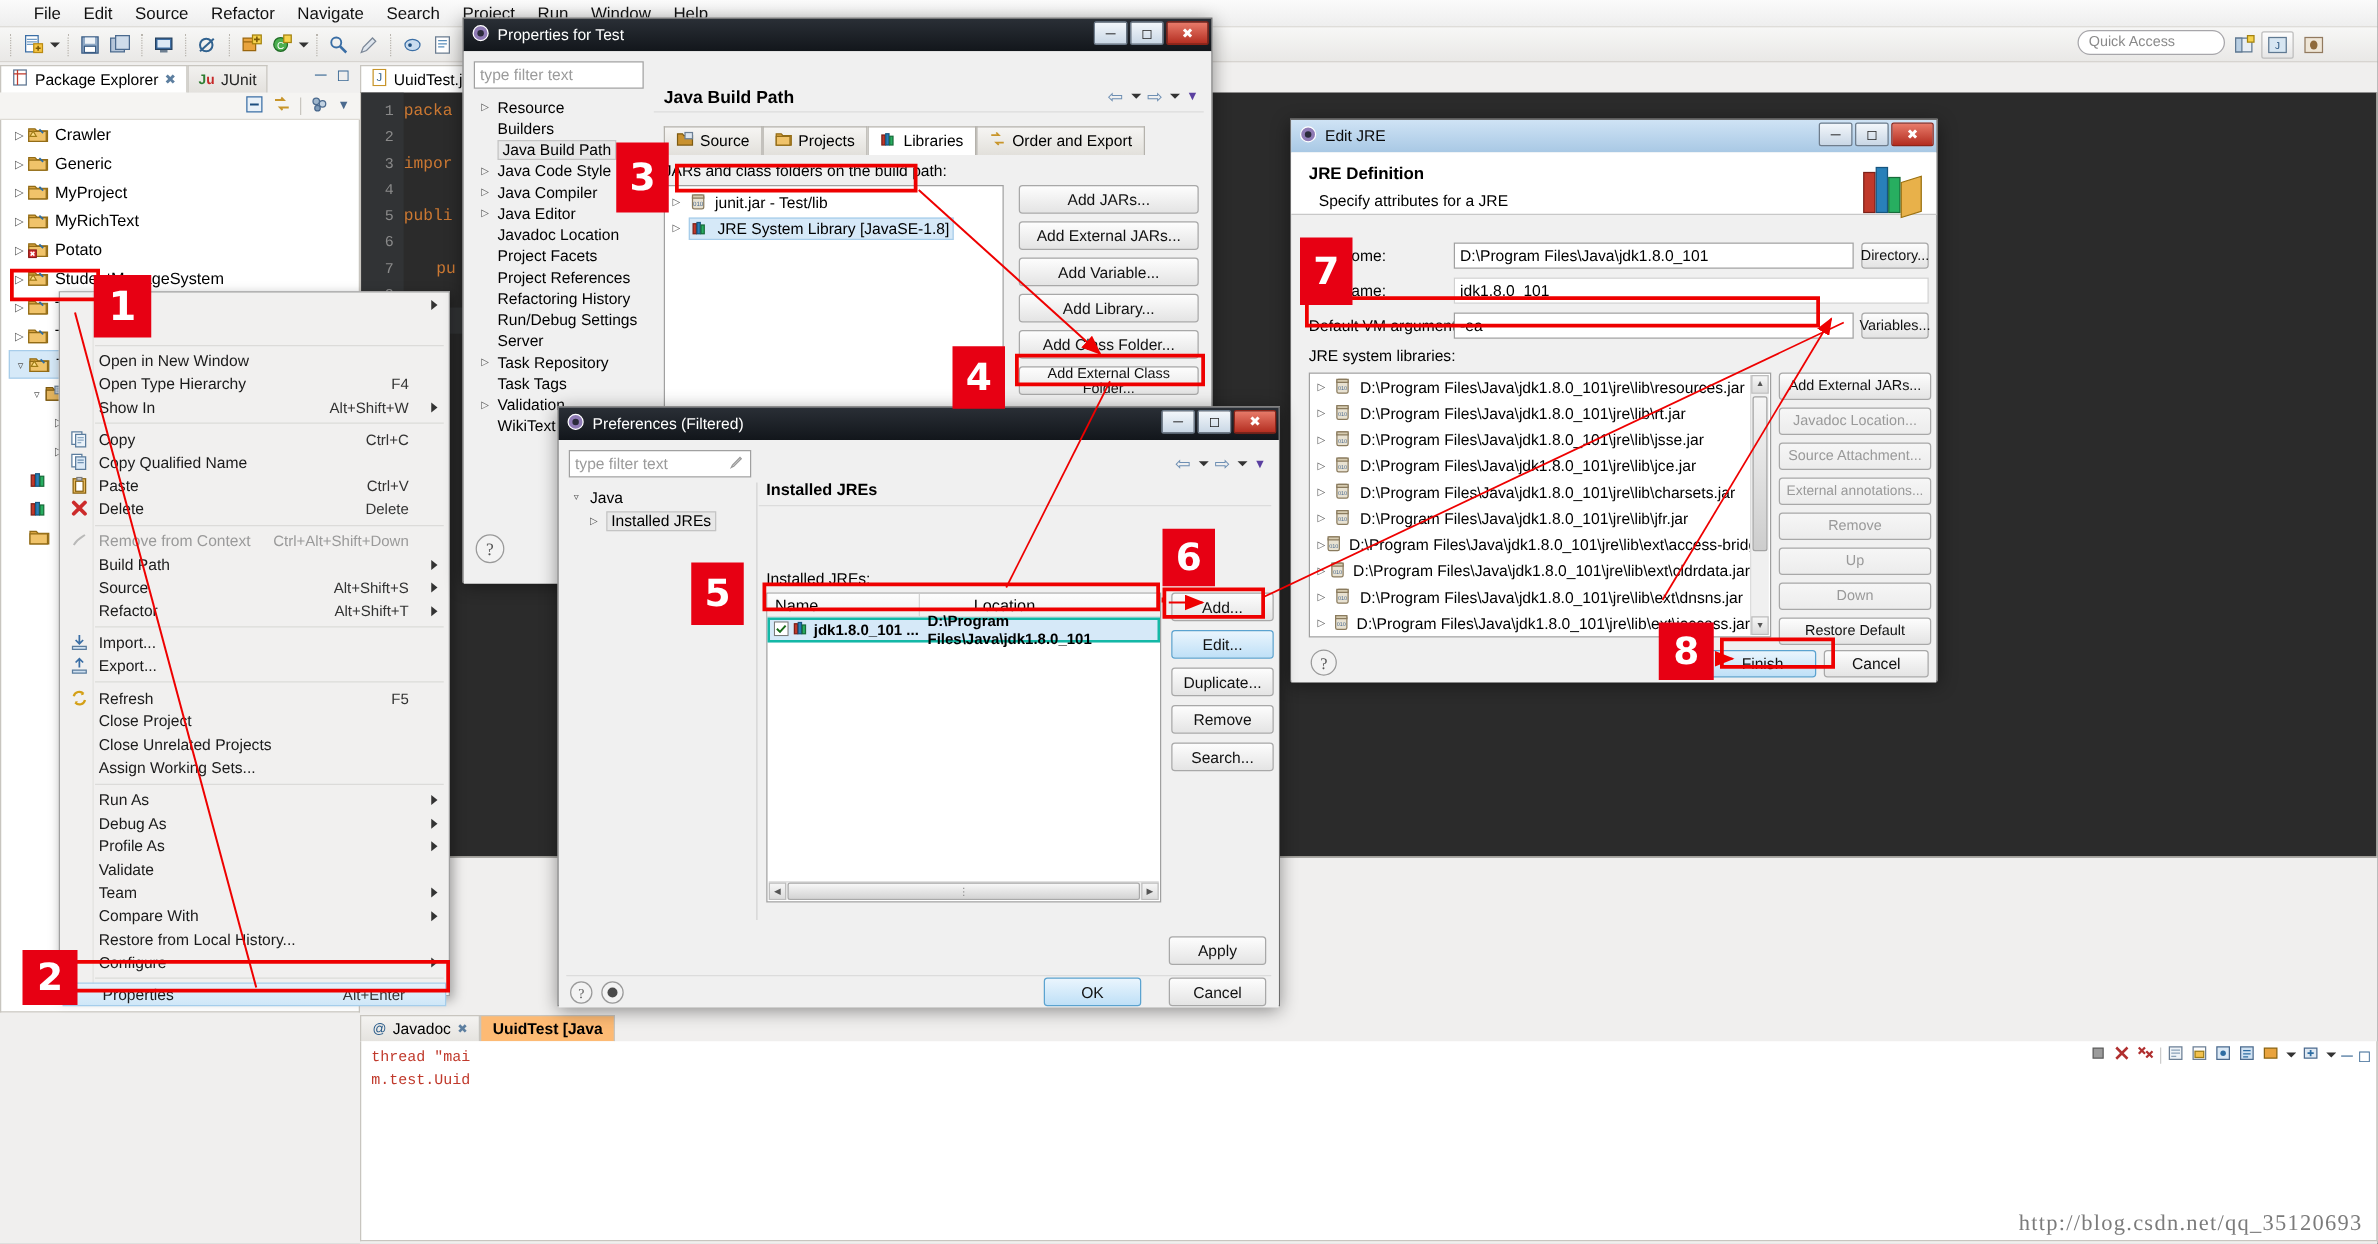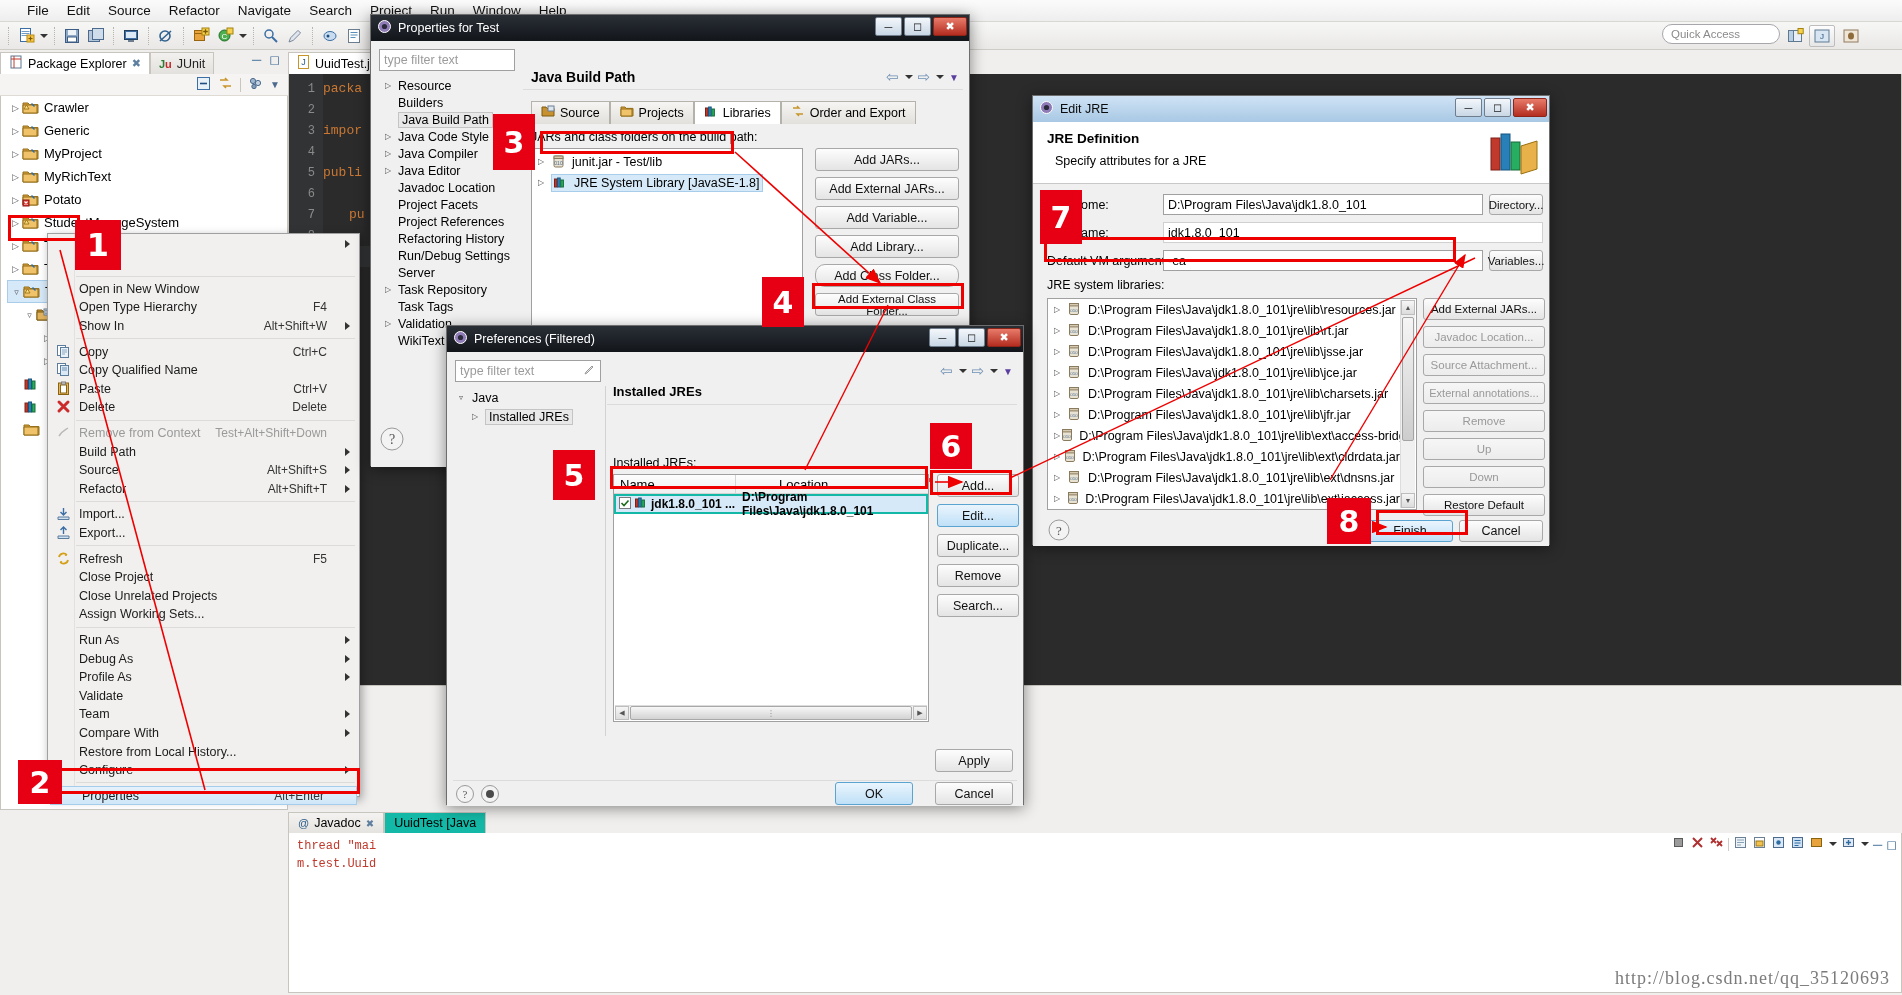--- a/index.html
+++ b/index.html
@@ -67,21 +67,21 @@
   .code-line { display:flex; height:21px; align-items:center; font-family:"Liberation Mono", monospace; font-size:13px; }
   .gutter { width:34px; text-align:right; padding-right:8px; color:#8a8a8a; font-size:12px; }
   .kw { color:#cc7832; }
   .pl { color:#a9b7c6; }
 
   
   #bottom-view { left:288px; top:810px; width:1614px; height:185px; background:#f0efee; }
   .btabs { height:23px; display:flex; align-items:flex-end; }
   .btab { height:21px; display:flex; align-items:center; gap:5px; padding:0 9px; font-size:12.5px;
           border:1px solid #c8c5bf; border-bottom:none; background:linear-gradient(#f4f3f1,#e5e3df); }
-  .btab.active { background:#14b8a6; }
+  .btab.active { background:#fdba74;font-weight:bold; }
   #console-body { background:#fff; border:1px solid #c8c5bf; border-top:none; height:160px; position:relative; overflow:hidden; }
   .console-toolbar { position:absolute; right:4px; top:2px; display:flex; gap:4px; align-items:center;}
 
   
   .dlg { position:absolute; background:#f0f0f0; border:1px solid #6d6d6d; box-shadow:0 3px 14px rgba(0,0,0,.45); }
   .dlg-title {
     height:26px; display:flex; align-items:center; padding-left:6px;
     background:linear-gradient(#2a2f36,#12161b);
     color:#fff; font-size:12.5px; position:relative;
   }
@@ -678,21 +678,21 @@
     <span class="cm-accel">Delete</span>
   </div>
   <div class="cm-sep"></div>
   <div class="cm-row disabled">
     <span class="cm-icon">
       <svg width="15" height="15" viewBox="0 0 15 15" opacity=".45">
           <path d="M3 11c3-5 6-6 9-8" stroke="#777" stroke-width="1.5" fill="none"></path>
         </svg>
     </span>
     <span>Remove from Context</span>
-    <span class="cm-accel">Test+Alt+Shift+Down</span>
+    <span class="cm-accel">Ctrl+Alt+Shift+Down</span>
   </div>
   <div class="cm-row">
     <span>Build Path</span>
     <span class="cm-arrow"></span>
   </div>
   <div class="cm-row">
     <span>Source</span>
     <span class="cm-accel">Alt+Shift+S</span>
     <span class="cm-arrow"></span>
   </div>
@@ -923,21 +923,21 @@
           <span>JRE System Library [JavaSE-1.8]</span>
         </span>
       </div>
     </div>
 
     <div class="abs" style="left:444px; top:107px; width:144px;">
       <div class="ebtn" style="height:23px;margin-bottom:6px;">Add JARs...</div>
       <div class="ebtn" style="height:23px;margin-bottom:6px;">Add External JARs...</div>
       <div class="ebtn" style="height:23px;margin-bottom:6px;">Add Variable...</div>
       <div class="ebtn" style="height:23px;margin-bottom:6px;">Add Library...</div>
-      <div class="ebtn" style="height:23px;margin-bottom:6px;border-radius:10px;">Add Class Folder...</div>
+      <div class="ebtn" style="height:23px;margin-bottom:6px;">Add Class Folder...</div>
       <div class="ebtn" style="height:23px;margin-bottom:10px;font-size:11.5px;">Add External Class Folder...</div>
       <div class="ebtn primary" style="height:23px;margin-bottom:6px;">Edit...</div>
       <div class="ebtn" style="height:23px;">Remove</div>
     </div>
 
     <div class="abs" style="left:8px; bottom:12px;">
       <svg width="26" height="26" viewBox="0 0 26 26">
           <circle cx="13" cy="13" r="11" fill="#f3f3f3" stroke="#9a9a9a"></circle>
           <text x="13" y="18" font-size="14" text-anchor="middle" fill="#555" font-family="Liberation Serif">?</text>
         </svg>
@@ -955,21 +955,21 @@
     </span>
     <span>Edit JRE</span>
     <div class="win-btns">
       <div class="wb">─</div>
       <div class="wb">◻</div>
       <div class="wb close">✖</div>
     </div>
   </div>
   <div class="dlg-body" style="height:424px;">
 
-    <div class="abs" style="left:0; right:0; top:0; height:62px; background:#fff; border-bottom:1px solid #c8c8c8;">
+    <div class="abs" style="left:0; right:0; top:0; height:50px; background:#fff; border-bottom:1px solid #c8c8c8;">
       <div class="abs" style="left:14px; top:9px; font-weight:bold; font-size:13.5px;">JRE Definition</div>
       <div class="abs" style="left:22px; top:32px; font-size:12.5px;">Specify attributes for a JRE</div>
       <div class="abs" style="right:8px; top:6px;">
         <svg width="56" height="48" viewBox="0 0 56 48">
           <rect x="6" y="10" width="9" height="32" fill="#c0392b" stroke="#7d2018"></rect>
           <rect x="16" y="6" width="9" height="36" fill="#2980b9" stroke="#16557f"></rect>
           <rect x="26" y="14" width="9" height="28" fill="#27ae60" stroke="#186b3a"></rect>
           <path d="M36 18l16-5v28l-16 5z" fill="#e8b14a" stroke="#9a700f"></path>
         </svg>
       </div>

